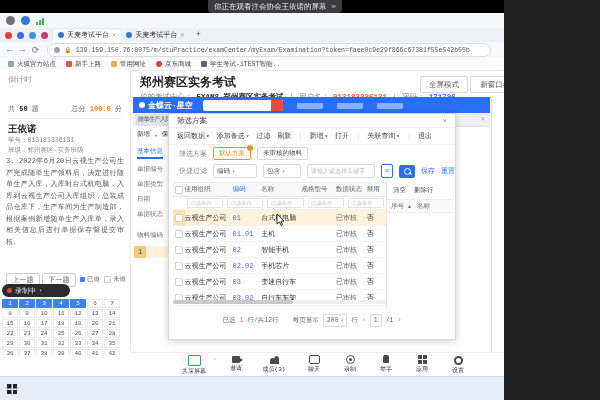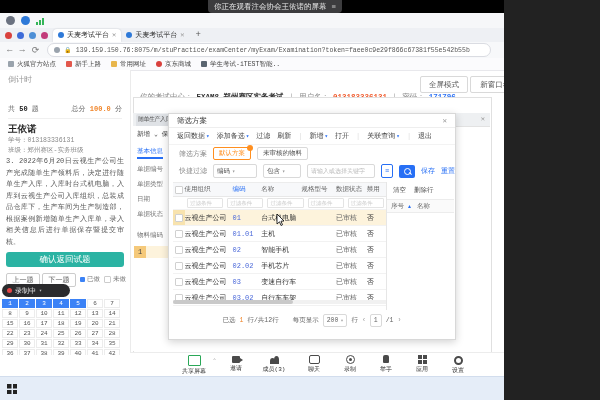--- a/index.html
+++ b/index.html
@@ -301,21 +301,20 @@
   <div class="abs cd-label">倒计时</div>
   <div class="abs stats">
     <span><span>共</span> <b>50</b> <span>题</span></span>
     <span class="score"><span>总分</span> <b>100.0</b> <span>分</span></span>
   </div>
   <div class="abs side-div"></div>
   <div class="abs stu-name">王依诺</div>
   <div class="abs stu-meta" style="top:136px;">学号：013183336131</div>
   <div class="abs stu-meta" style="top:146px;">班级：郑州赛区-实务班级</div>
   <div class="abs question">3. 2022年6月20日云视生产公司生产完成随单生产领料后，决定进行随单生产入库，入库时台式机电脑，入库到云视生产公司入库组织，总装成品仓库下，生产车间为生产制造部，根据案例新增随单生产入库单，录入相关信息后进行单据保存暨提交审核。</div>
-  <div class="abs teal-btn">确认返回试题</div>
   <div class="abs nav-btn" style="left:6px;">上一题</div>
   <div class="abs nav-btn" style="left:42px;">下一题</div>
   <div class="abs legend" style="left:80px;">
       <i style="background:#3b82f6;"></i>
       <span>已做</span>
     </div>
   <div class="abs legend" style="left:104px;">
       <i style="background:#fff;border:1px solid #ccc;"></i>
       <span>未做</span>
     </div>
@@ -362,34 +361,45 @@
       <div class="pal-cell">35</div>
       <div class="pal-cell">36</div>
       <div class="pal-cell">37</div>
       <div class="pal-cell">38</div>
       <div class="pal-cell">39</div>
       <div class="pal-cell">40</div>
       <div class="pal-cell">41</div>
       <div class="pal-cell">42</div>
     </div>
 
+  <div class="abs page-title">郑州赛区实务考试</div>
   <div class="abs hd-btn" style="left:420px;width:46px;text-align:right;">全屏模式</div>
   <div class="abs hd-btn" style="left:470px;width:56px;">新窗口考试</div>
   <div class="abs info-row">
     <span>你的考试中心：</span>
       <span class="strong">EXAM8_郑州赛区实务考试</span>
     <span>｜</span>
     <span>用户名：</span>
       <span class="user">013183336131</span>
     <span>｜</span>
     <span>密码：</span>
       <span class="pass">171796</span>
   </div>
 
   <div class="abs erp"></div>
+  <div class="abs erp-head">
+    <div class="erp-logo">
+        <i></i>
+        <span>金蝶云·星空</span>
+      </div>
+    <div class="erp-search">
+        <i></i>
+      </div>
+    <div class="erp-menu"><i></i><i></i><i></i></div>
+  </div>
   <div class="abs erp-tabs">
     <div class="erp-tab1">随单生产入库单</div>
     <span class="erp-x">✕</span>
   </div>
   <div class="abs bk-sliver">
     <div class="bk-tb">新增 ⌄  保存</div>
     <div class="bk-tab">基本信息</div>
     <div class="bk-lb">单据编号</div>
     <div class="bk-lb">单据类型</div>
     <div class="bk-lb">日期</div>

